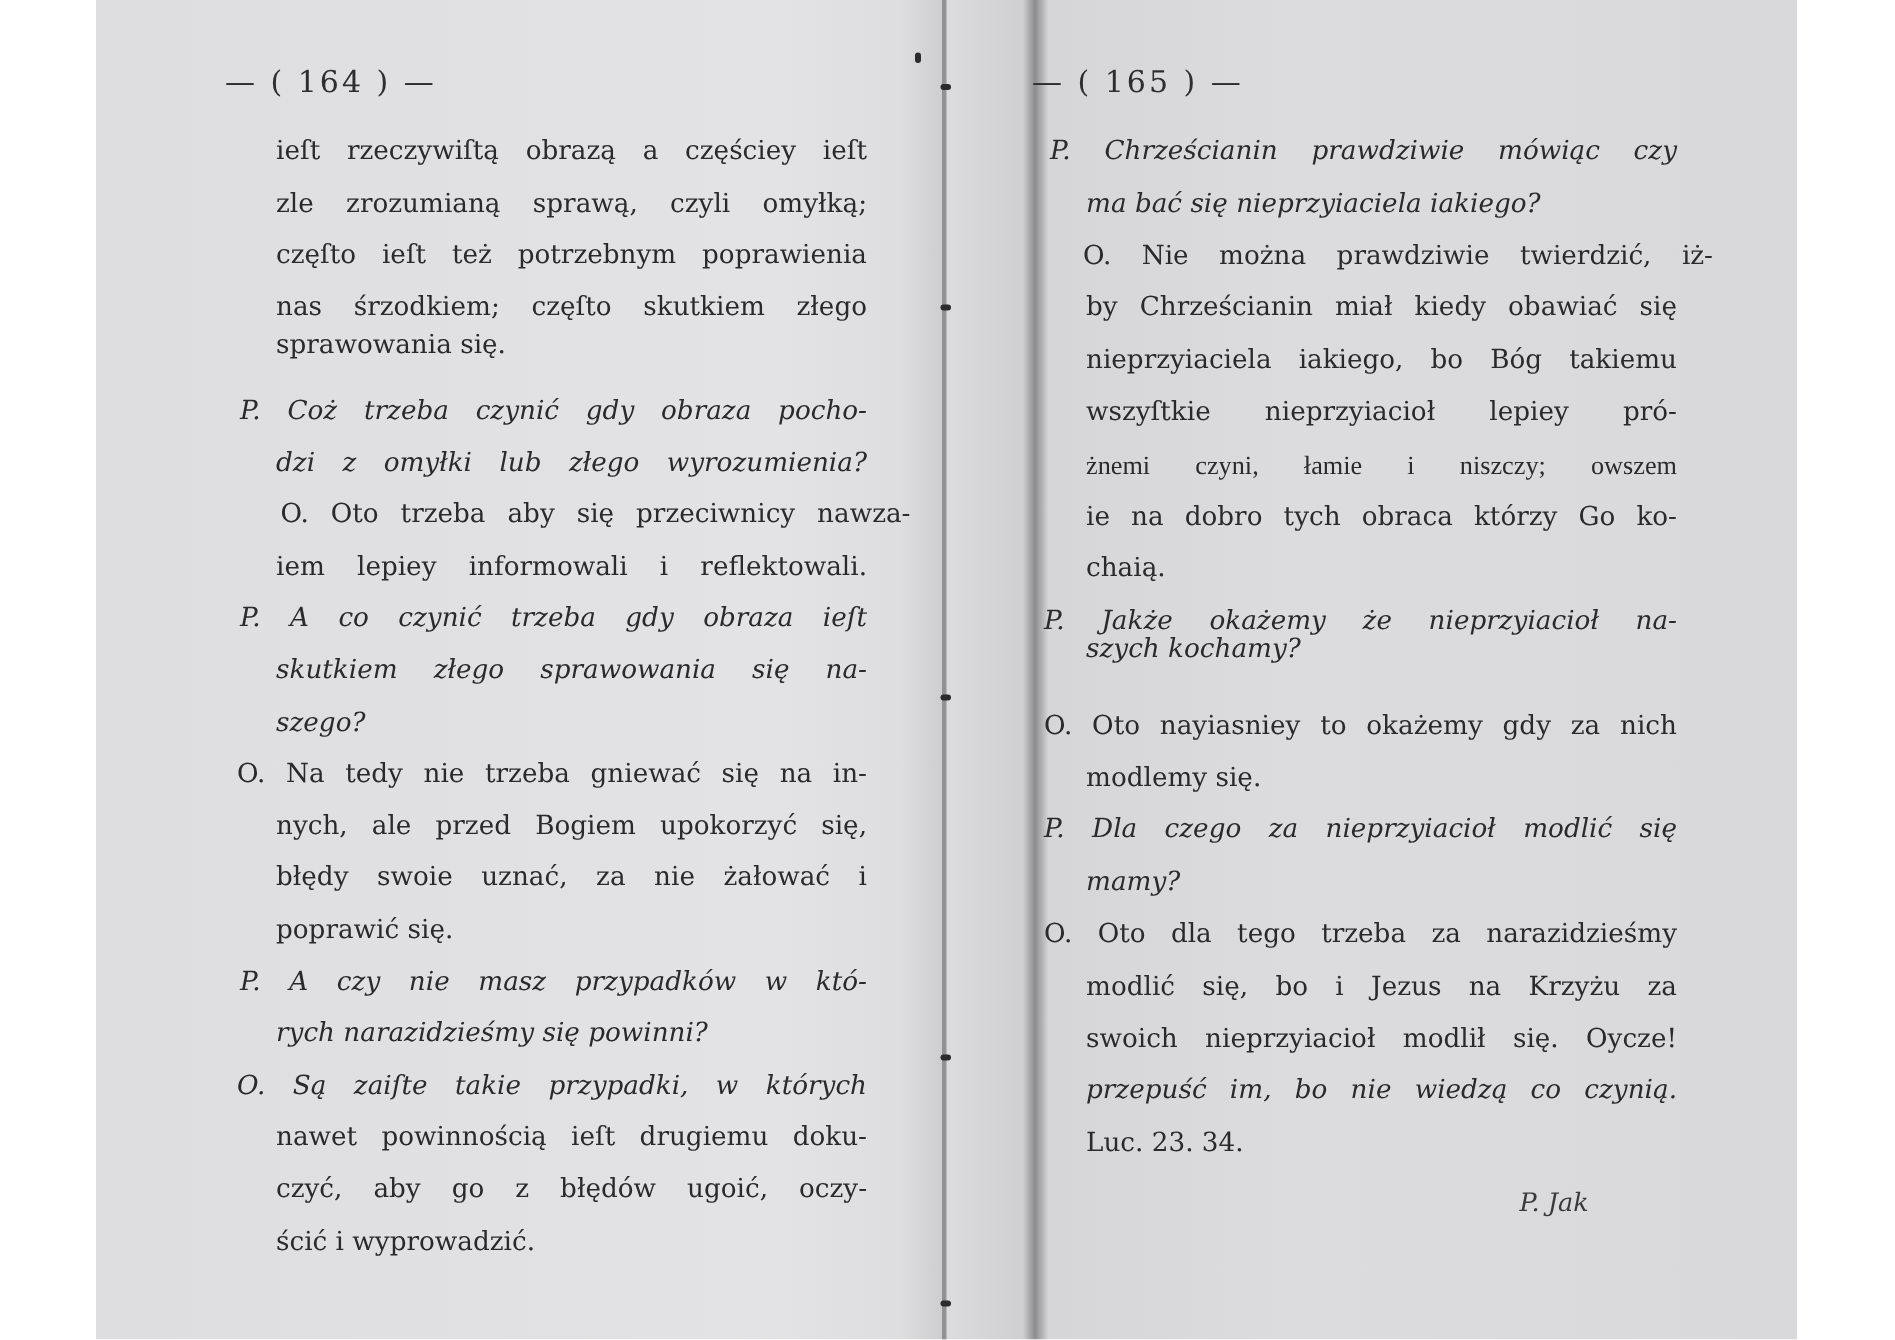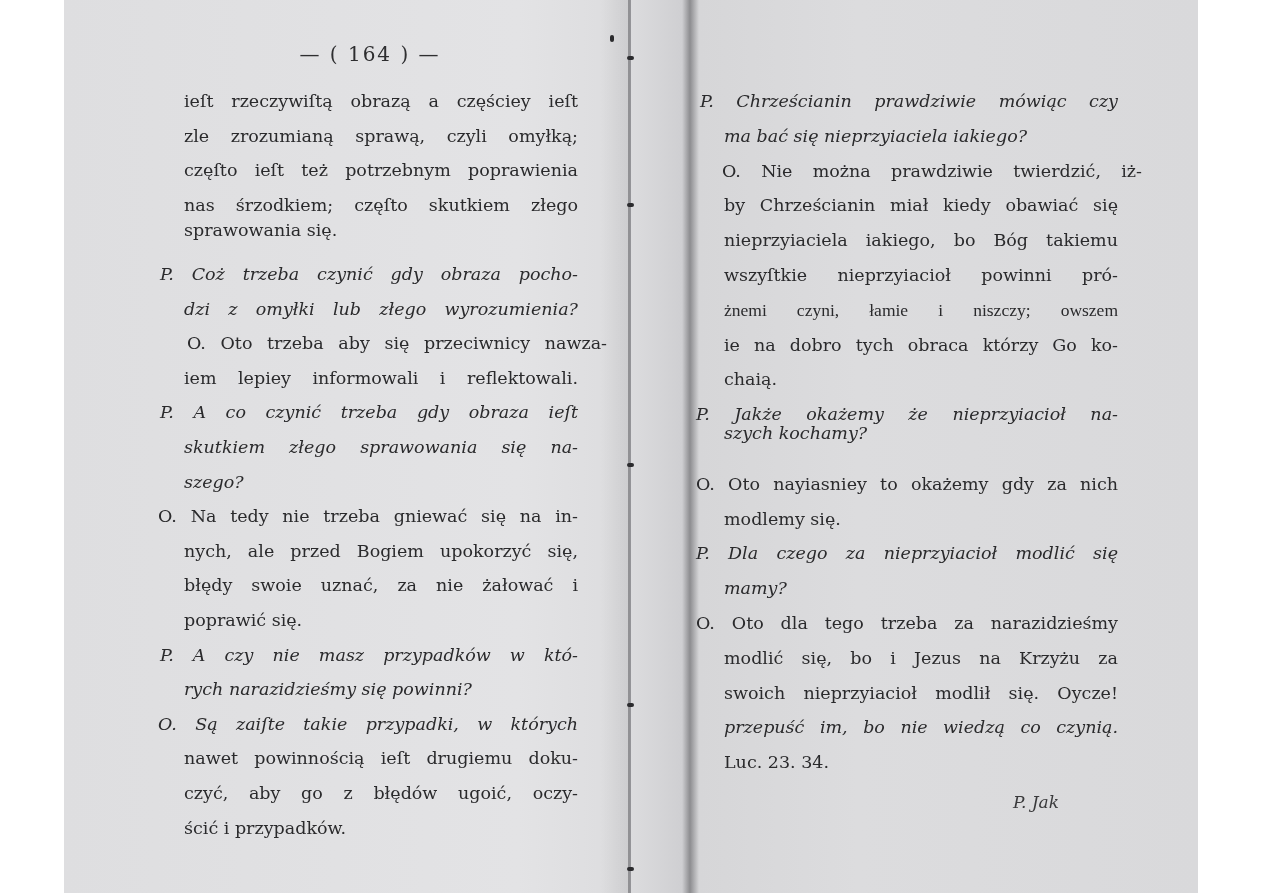--- a/index.html
+++ b/index.html
@@ -17,21 +17,21 @@
       background: linear-gradient(90deg, rgba(0,0,0,0) 0%, rgba(0,0,0,0.07) 100%);
     }
     .spine-mark {
       position: absolute; width: 7px; height: 4px; background: #2b2b2e; border-radius: 2px;
     }
     .page { position: absolute; top: 0; height: 893px; color: #2a2a2c;
       font-family: "DejaVu Serif", "Liberation Serif", serif; }
     .page.left { left: 150px; width: 440px; }
     .page.right { left: 688px; width: 440px; }
     .folio {
-      position: absolute; top: 42px; left: 0; width: 100%; text-align: center;
+      position: absolute; top: 42px; left: 0; width: 100%; 
       font-size: 20px; letter-spacing: 2px; color: #2e2e30;
     }
     .lines { position: absolute; left: 0; top: 84px; width: 100%; }
     .line {
       position: absolute; font-size: 17.5px; white-space: nowrap; height: 34px; line-height: 34px;
       text-align: justify; text-align-last: justify;
     }
     .line.it { font-style: italic; }
     .line.last { text-align-last: left; }
     .catchword {
@@ -68,32 +68,33 @@
       <div class="line it last" style="left: 34px; width: 394px; top: 380.6px;">szego?</div>
       <div class="line" style="left: 8px; width: 420px; top: 415.2px;">O. Na tedy nie trzeba gniewać się na in-</div>
       <div class="line" style="left: 34px; width: 394px; top: 449.8px;">nych, ale przed Bogiem upokorzyć się,</div>
       <div class="line" style="left: 34px; width: 394px; top: 484.4px;">błędy swoie uznać, za nie żałować i</div>
       <div class="line last" style="left: 34px; width: 394px; top: 519px;">poprawić się.</div>
       <div class="line it" style="left: 10px; width: 418px; top: 553.6px;">P. A czy nie masz przypadków w któ-</div>
       <div class="line it last" style="left: 34px; width: 394px; top: 588.2px;">rych narazidzieśmy się powinni?</div>
       <div class="line" style="left: 8px; width: 420px; top: 622.8px; font-style: italic;">O. Są zaiſte takie przypadki, w których</div>
       <div class="line" style="left: 34px; width: 394px; top: 657.4px;">nawet powinnością ieſt drugiemu doku-</div>
       <div class="line" style="left: 34px; width: 394px; top: 692px;">czyć, aby go z błędów ugoić, oczy-</div>
-      <div class="line last" style="left: 34px; width: 394px; top: 726.6px;">ścić i przypadków.</div>
+      <div class="line last" style="left: 34px; width: 394px; top: 726.6px;">ścić i wyprowadzić.</div>
     </div>
 </div>
 
 <div class="page right">
+  <div class="folio">— ( 165 ) —</div>
   <div class="lines" id="right-lines">
       <div class="line it" style="left: 12px; width: 418px; top: 0px;">P. Chrześcianin prawdziwie mówiąc czy</div>
       <div class="line it last" style="left: 36px; width: 394px; top: 34.8px;">ma bać się nieprzyiaciela iakiego?</div>
       <div class="line" style="left: 10px; width: 420px; top: 69.6px; margin-left: 24px;">O. Nie można prawdziwie twierdzić, iż-</div>
       <div class="line" style="left: 36px; width: 394px; top: 104.4px;">by Chrześcianin miał kiedy obawiać się</div>
       <div class="line" style="left: 36px; width: 394px; top: 139.2px;">nieprzyiaciela iakiego, bo Bóg takiemu</div>
-      <div class="line" style="left: 36px; width: 394px; top: 174px;">wszyſtkie nieprzyiacioł powinni pró-</div>
+      <div class="line" style="left: 36px; width: 394px; top: 174px;">wszyſtkie nieprzyiacioł lepiey pró-</div>
       <div class="line" style="left: 36px; width: 394px; top: 208.8px; font-family: Liberation Serif, serif;">żnemi czyni, łamie i niszczy; owszem</div>
       <div class="line" style="left: 36px; width: 394px; top: 243.6px;">ie na dobro tych obraca którzy Go ko-</div>
       <div class="line last" style="left: 36px; width: 394px; top: 278.4px;">chaią.</div>
       <div class="line it" style="left: 8px; width: 422px; top: 313.2px;">P. Jakże okażemy że nieprzyiacioł na-</div>
       <div class="line it last" style="left: 36px; width: 394px; top: 332px;">szych kochamy?</div>
       <div class="line" style="left: 8px; width: 422px; top: 382.8px;">O. Oto nayiasniey to okażemy gdy za nich</div>
       <div class="line last" style="left: 36px; width: 394px; top: 417.6px;">modlemy się.</div>
       <div class="line it" style="left: 8px; width: 422px; top: 452.4px;">P. Dla czego za nieprzyiacioł modlić się</div>
       <div class="line it last" style="left: 36px; width: 394px; top: 487.2px;">mamy?</div>
       <div class="line" style="left: 8px; width: 422px; top: 522px;">O. Oto dla tego trzeba za narazidzieśmy</div>

